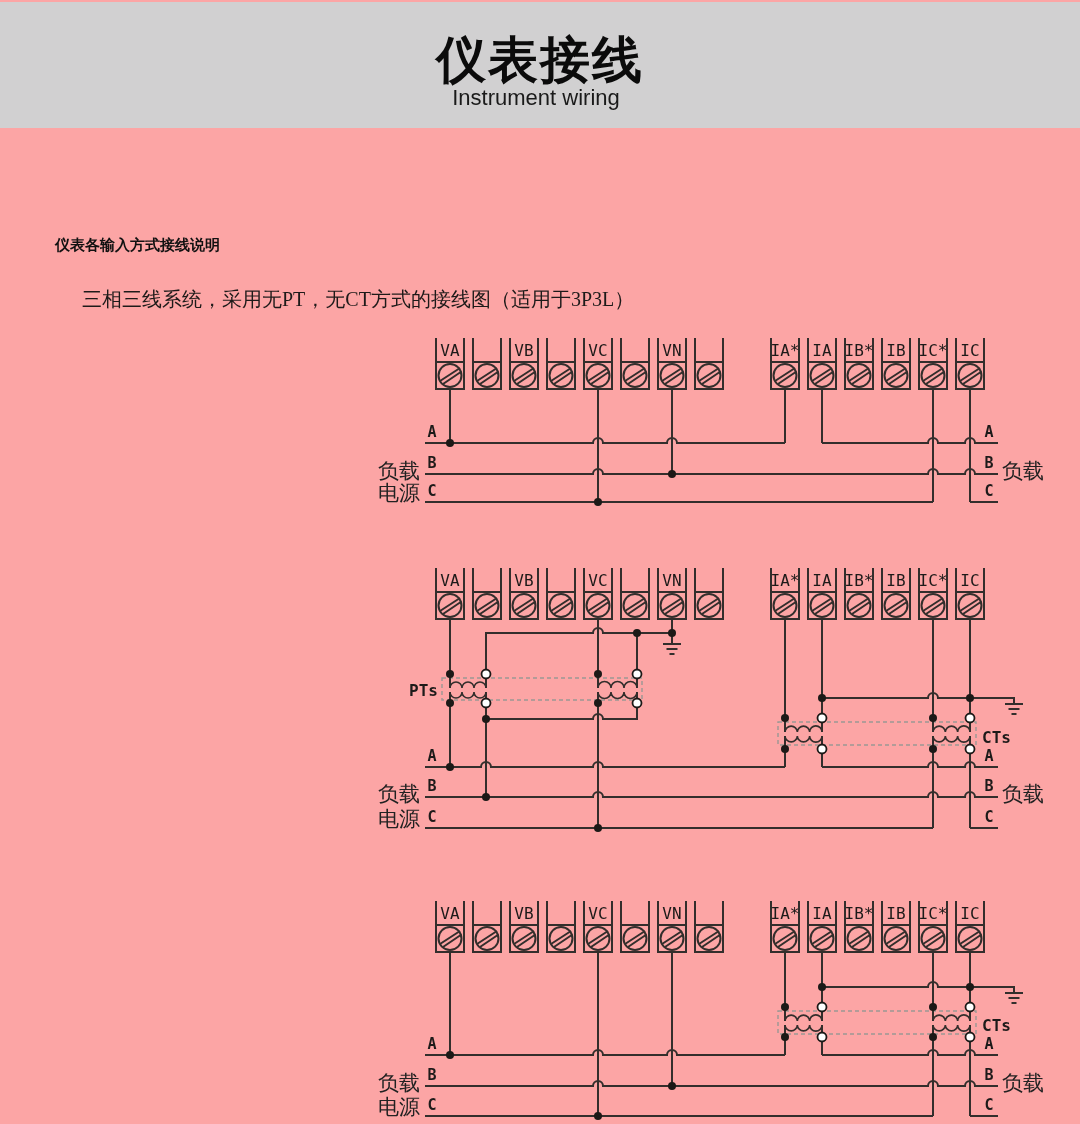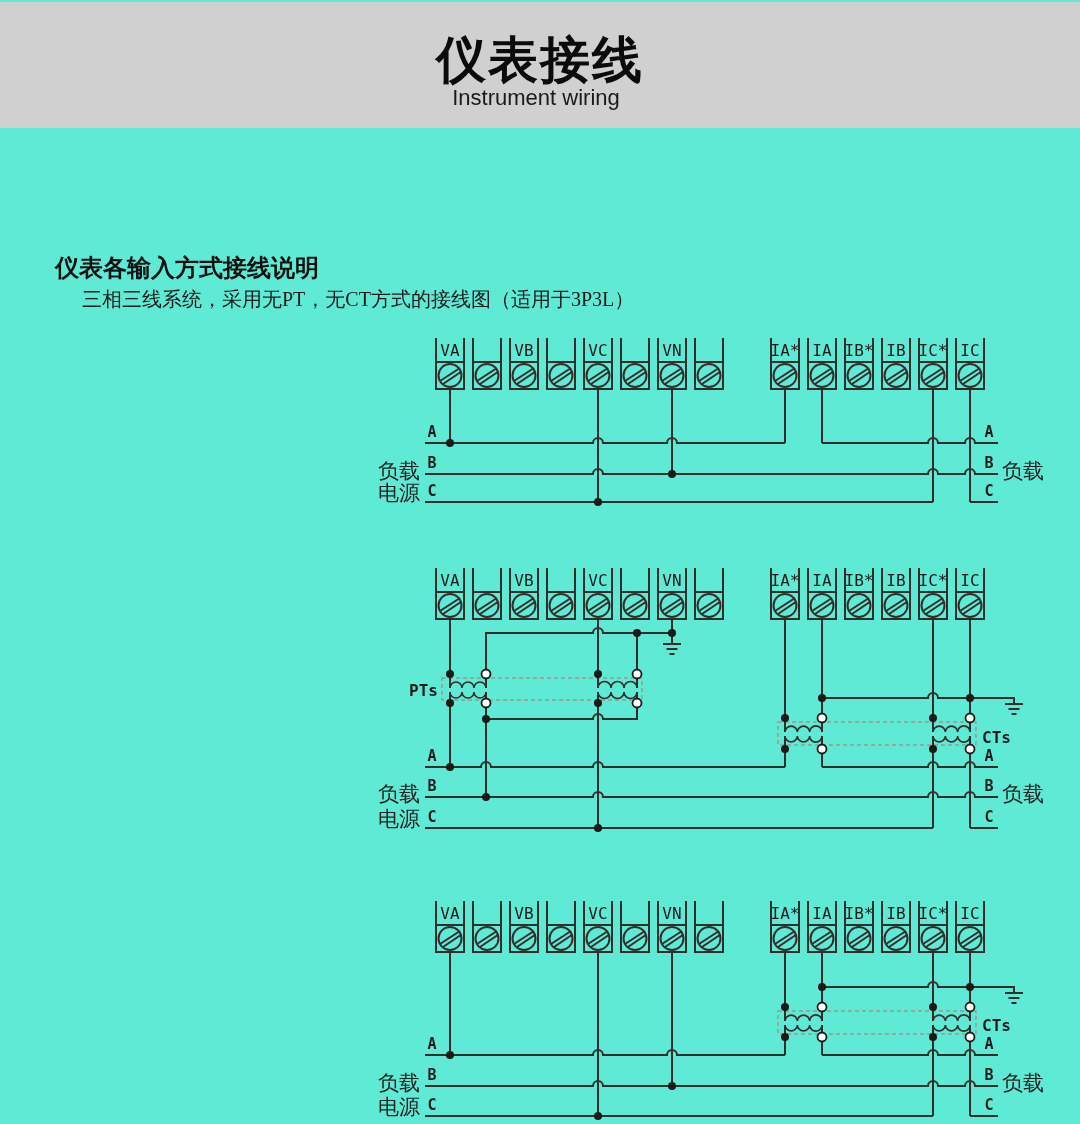--- a/index.html
+++ b/index.html
@@ -1,23 +1,23 @@
 <!DOCTYPE html>
 <html><head>
 <meta charset="utf-8">
 <style>
   html,body{margin:0;padding:0;background:#fff;}
-  #page{position:relative;width:1080px;height:1124px;background:#5eead4;overflow:hidden;
+  #page{position:relative;width:1080px;height:1124px;background:#fca5a5;overflow:hidden;
         font-family:"Liberation Sans",sans-serif;color:#111;}
   .band{position:absolute;left:0;top:2px;width:1080px;height:126px;background:#d1d0d1;
         display:flex;flex-direction:column;align-items:center;justify-content:flex-end;}
   .band h1{margin:0;font-size:50px;line-height:52px;font-weight:bold;color:#0b0b0b;
            font-family:"Liberation Sans",sans-serif;letter-spacing:2px;}
   .band .sub{margin:0 8px 18px 0;font-size:22px;line-height:24px;color:#1a1a1a;}
-  .heading{position:absolute;left:55px;top:252px;font-size:24px;font-weight:bold;color:#111;}
+  .heading{position:absolute;left:55px;top:236px;font-size:15px;font-weight:bold;color:#111;}
   .dtitle{position:absolute;left:82px;font-size:20px;color:#1d1a19;
           font-family:"Liberation Serif",serif;}
   #t1{top:286px;} #t2{top:528px;} #t3{top:850px;}
   svg{position:absolute;left:0;width:1080px;display:block;}
   #svg1{top:330px;height:195px;} #svg2{top:555px;height:300px;} #svg3{top:895px;height:229px;}
   .wire{stroke:#332e2c;stroke-width:2;fill:none;stroke-linecap:butt;}
   .coil{stroke:#332e2c;stroke-width:1.6;fill:none;}
   .dash{stroke:#9b9894;stroke-width:1.4;fill:none;stroke-dasharray:4,3;}
   .dot{fill:#1c1917;stroke:none;}
   .oc{fill:#fff;stroke:#1c1917;stroke-width:1.8;}

